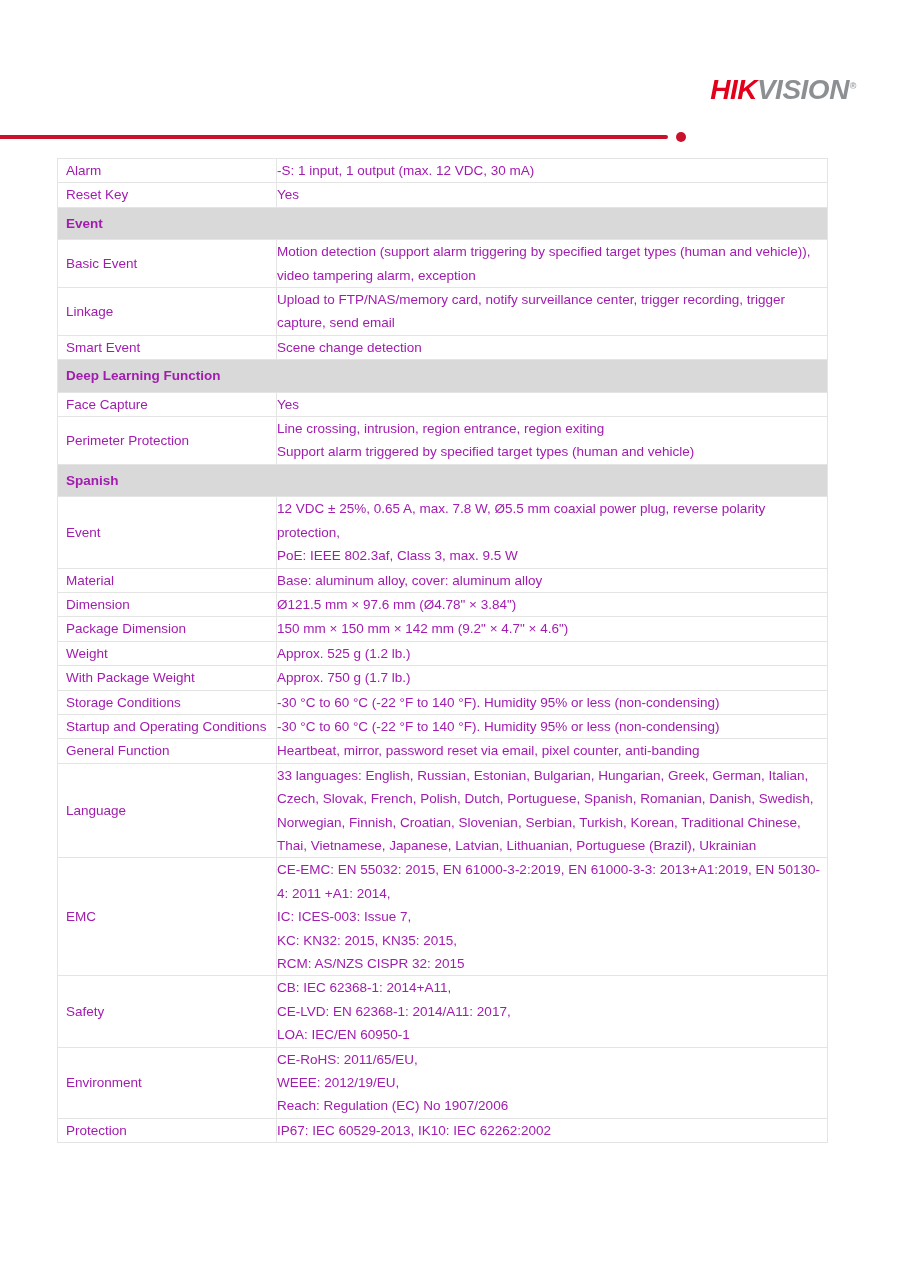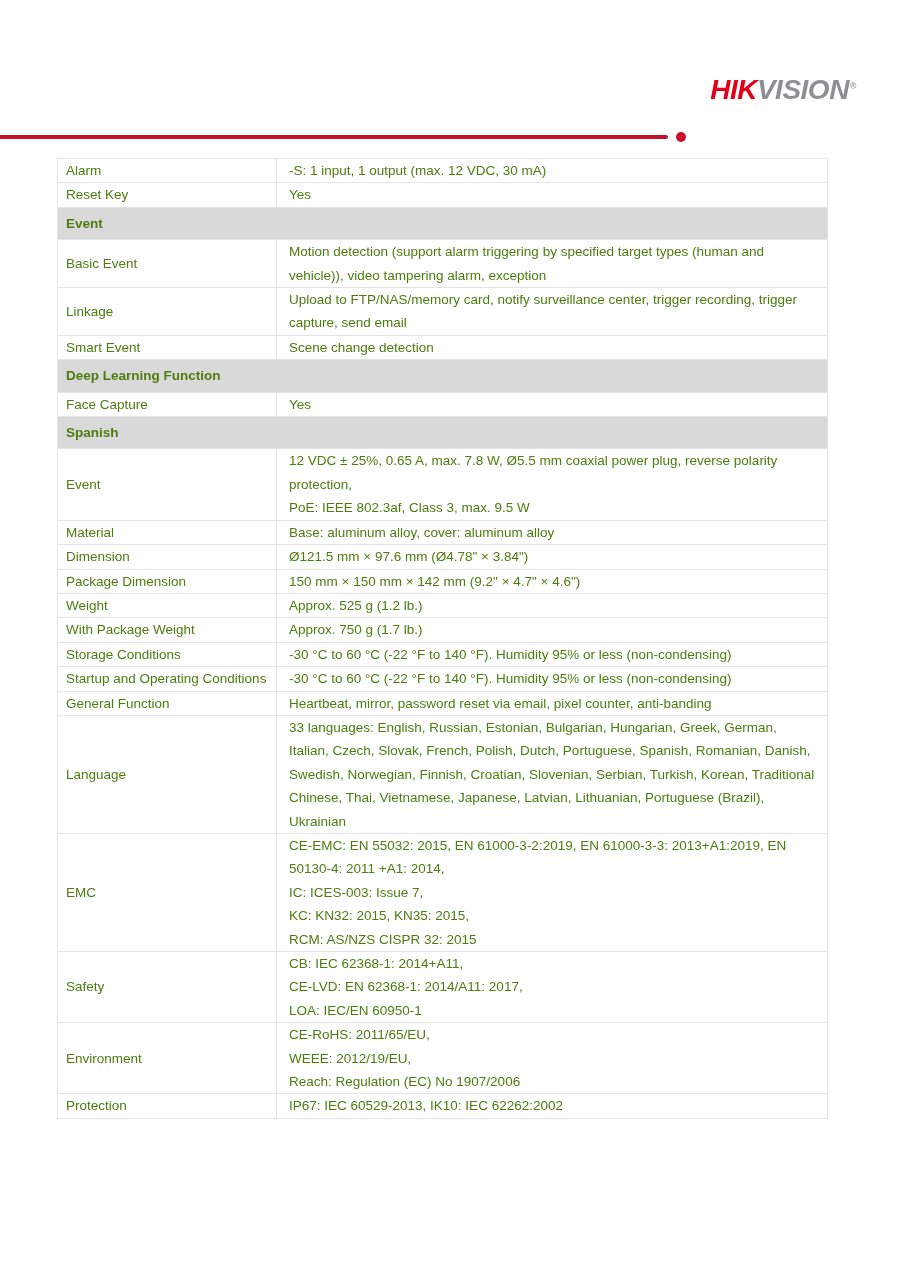--- a/index.html
+++ b/index.html
@@ -45,24 +45,24 @@
     position: absolute; top: 118px; left: 57px;
     width: 771px;
     border-collapse: collapse; table-layout: fixed;
     font-size: 13.5px;
   }
   table.spec col.c1 { width: 219px; }
   table.spec td {
     border: 1px solid #e4e4e4;
     line-height: 23.4px;
     vertical-align: middle;
-    color: #4d7c0f;
+    color: #a21caf;
   }
   td.lbl { padding: 0 8px 0 8px; }
-  td.val { padding: 0 12px; white-space: pre-line; }
+  td.val { padding: 0 0; white-space: pre-line; }
   td.sec {
     background: #d9d9d9;
     font-weight: bold;
     padding: 4px 8px;
     line-height: 22.5px;
     color: #000;
   }
 </style>
 </head>
 <body>
@@ -104,20 +104,25 @@
       <tr>
         <td class="lbl">Smart Event</td>
         <td class="val">Scene change detection</td>
       </tr>
       <tr>
         <td class="sec" colspan="2">Deep Learning Function</td>
       </tr>
       <tr>
         <td class="lbl">Face Capture</td>
         <td class="val">Yes</td>
+      </tr>
+      <tr>
+        <td class="lbl">Perimeter Protection</td>
+        <td class="val">Line crossing, intrusion, region entrance, region exiting
+Support alarm triggered by specified target types (human and vehicle)</td>
       </tr>
       <tr>
         <td class="sec" colspan="2">Spanish</td>
       </tr>
       <tr>
         <td class="lbl">Event</td>
         <td class="val">12 VDC ± 25%, 0.65 A, max. 7.8 W, Ø5.5 mm coaxial power plug, reverse polarity protection,
 PoE: IEEE 802.3af, Class 3, max. 9.5 W</td>
       </tr>
       <tr>

